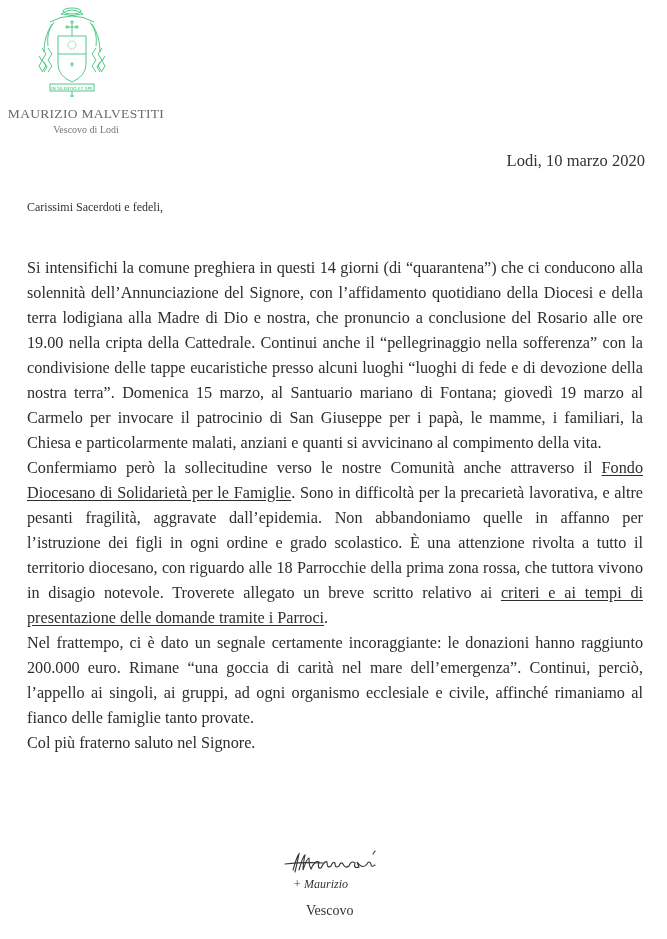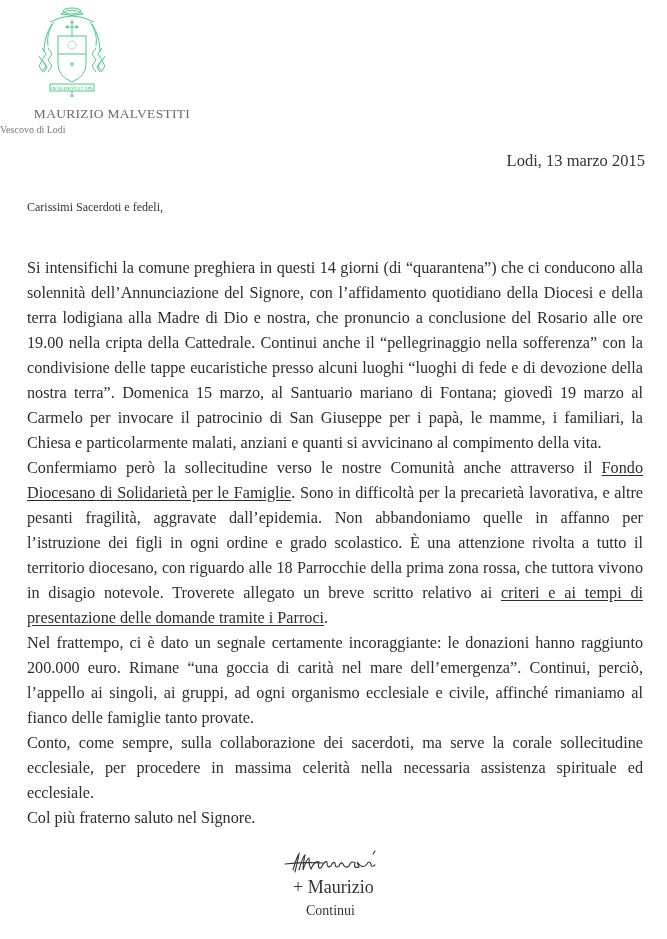--- a/index.html
+++ b/index.html
@@ -1,27 +1,27 @@
 <!DOCTYPE html>
 <html><head>
 <meta charset="utf-8">
 <style>
   html, body { margin: 0; padding: 0; background: #ffffff; }
   body { width: 667px; height: 939px; position: relative; overflow: hidden; color: #2a2a2a; font-family: "DejaVu Serif", serif; }
   .crest { position: absolute; left: 36px; top: 2px; width: 72px; height: 98px; }
   .crest svg { width: 100%; height: 100%; }
-  .bishop-name { position: absolute; left: 0; top: 106px; width: 172px; text-align: center; font-family: "Liberation Serif", serif; font-size: 13.5px; letter-spacing: 0.3px; color: #6a6a6a; white-space: nowrap; padding-left: 26px; }
-  .bishop-title { position: absolute; left: 0; top: 124px; width: 172px; font-family: "Liberation Serif", serif; font-size: 10px; color: #777; }
+  .bishop-name { position: absolute; left: 0; top: 106px; width: 172px; text-align: center; font-family: "Liberation Serif", serif; font-size: 13.5px; letter-spacing: 0.3px; color: #6a6a6a; white-space: nowrap; }
+  .bishop-title { position: absolute; left: 0; top: 124px; width: 172px; text-align: center; font-family: "Liberation Serif", serif; font-size: 10px; color: #777; }
   .date { position: absolute; right: 22px; top: 151px; font-family: "Liberation Serif", serif; font-size: 16.5px; color: #333; }
   .salutation { position: absolute; left: 27px; top: 200px; font-family: "Liberation Serif", serif; font-size: 12px; color: #333; }
   .body { position: absolute; left: 27px; top: 256px; width: 616px; font-family: "Liberation Serif", serif; font-size: 16.2px; line-height: 25px; color: #2d2d2d; text-align: justify; }
   .body p { margin: 0; }
   .u { text-decoration: underline; text-underline-offset: 2px; }
   .signature { position: absolute; left: 283px; top: 850px; width: 100px; height: 26px; }
-  .sign-name { position: absolute; left: 293px; top: 877px; font-family: "Liberation Serif", serif; font-size: 18px; color: #333; }
+  .sign-name { position: absolute; left: 293px; top: 877px; font-family: "Liberation Serif", serif; font-size: 12px; color: #333; font-style: italic; }
   .sign-role { position: absolute; left: 306px; top: 903px; font-family: "Liberation Serif", serif; font-size: 14px; color: #333; }
 </style>
 </head>
 <body>
 
 <div class="crest">
   <svg viewBox="0 0 72 98" fill="none" stroke="#3cc37a" stroke-width="0.9">
 
     <ellipse cx="36" cy="9" rx="9" ry="3"></ellipse>
     <path d="M25 12 Q36 4 47 12 Q36 15 25 12 Z"></path>
@@ -58,34 +58,33 @@
 
     <rect x="14" y="82" width="44" height="7"></rect>
     <text x="36" y="87.6" font-size="4.3" fill="#3cc37a" stroke="none" text-anchor="middle" font-family="DejaVu Sans, sans-serif">IN SILENTIO ET SPE</text>
     <path d="M36 89 v6 M34 94 h4"></path>
   </svg>
 </div>
 
 <div class="bishop-name">MAURIZIO MALVESTITI</div>
 <div class="bishop-title">Vescovo di Lodi</div>
 
-<div class="date">Lodi, 13 marzo 2015</div>
+<div class="date">Lodi, 10 marzo 2020</div>
 
 <div class="salutation">Carissimi Sacerdoti e fedeli,</div>
 
 <div class="body">
   <p>Si intensifichi la comune preghiera in questi 14 giorni (di “quarantena”) che ci conducono alla solennità dell’Annunciazione del Signore, con l’affidamento quotidiano della Diocesi e della terra lodigiana alla Madre di Dio e nostra, che pronuncio a conclusione del Rosario alle ore 19.00 nella cripta della Cattedrale. Continui anche il “pellegrinaggio nella sofferenza” con la condivisione delle tappe eucaristiche presso alcuni luoghi “luoghi di fede e di devozione della nostra terra”. Domenica 15 marzo, al Santuario mariano di Fontana; giovedì 19 marzo al Carmelo per invocare il patrocinio di San Giuseppe per i papà, le mamme, i familiari, la Chiesa e particolarmente malati, anziani e quanti si avvicinano al compimento della vita.</p>
   <p><span>Confermiamo però la sollecitudine verso le nostre Comunità anche attraverso il </span><span class="u">Fondo Diocesano di Solidarietà per le Famiglie</span><span>. Sono in difficoltà per la precarietà lavorativa, e altre pesanti fragilità, aggravate dall’epidemia. Non abbandoniamo quelle in affanno per l’istruzione dei figli in ogni ordine e grado scolastico. È una attenzione rivolta a tutto il territorio diocesano, con riguardo alle 18 Parrocchie della prima zona rossa, che tuttora vivono in disagio notevole. Troverete allegato un breve scritto relativo ai </span><span class="u">criteri e ai tempi di presentazione delle domande tramite i Parroci</span><span>.</span></p>
   <p>Nel frattempo, ci è dato un segnale certamente incoraggiante: le donazioni hanno raggiunto 200.000 euro. Rimane “una goccia di carità nel mare dell’emergenza”. Continui, perciò, l’appello ai singoli, ai gruppi, ad ogni organismo ecclesiale e civile, affinché rimaniamo al fianco delle famiglie tanto provate.</p>
-  <p>Conto, come sempre, sulla collaborazione dei sacerdoti, ma serve la corale sollecitudine ecclesiale, per procedere in massima celerità nella necessaria assistenza spirituale ed ecclesiale.</p>
   <p>Col più fraterno saluto nel Signore.</p>
 </div>
 
 <div class="signature">
   <svg viewBox="0 0 100 26" fill="none" stroke="#333" stroke-width="1.1" stroke-linecap="round">
     <path d="M2 14 Q20 12 40 13"></path>
     <path d="M10 20 Q14 6 16 4 Q14 14 12 22"></path>
     <path d="M16 20 Q20 6 22 5 Q20 14 20 20 Q24 8 26 8 Q26 16 28 19 Q32 10 36 12 Q34 19 38 18 Q42 10 44 12 Q44 19 48 16 Q50 11 52 13 Q52 19 56 16 Q58 11 60 14 Q62 19 66 16 Q68 10 72 13 Q70 19 76 17 L74 12 Q80 20 84 14 Q86 10 88 14 Q88 18 92 15"></path>
     <path d="M90 4 l2 -3"></path>
   </svg>
 </div>
 <div class="sign-name">+ Maurizio</div>
-<div class="sign-role">Continui</div>
+<div class="sign-role">Vescovo</div>
 
 </body></html>

